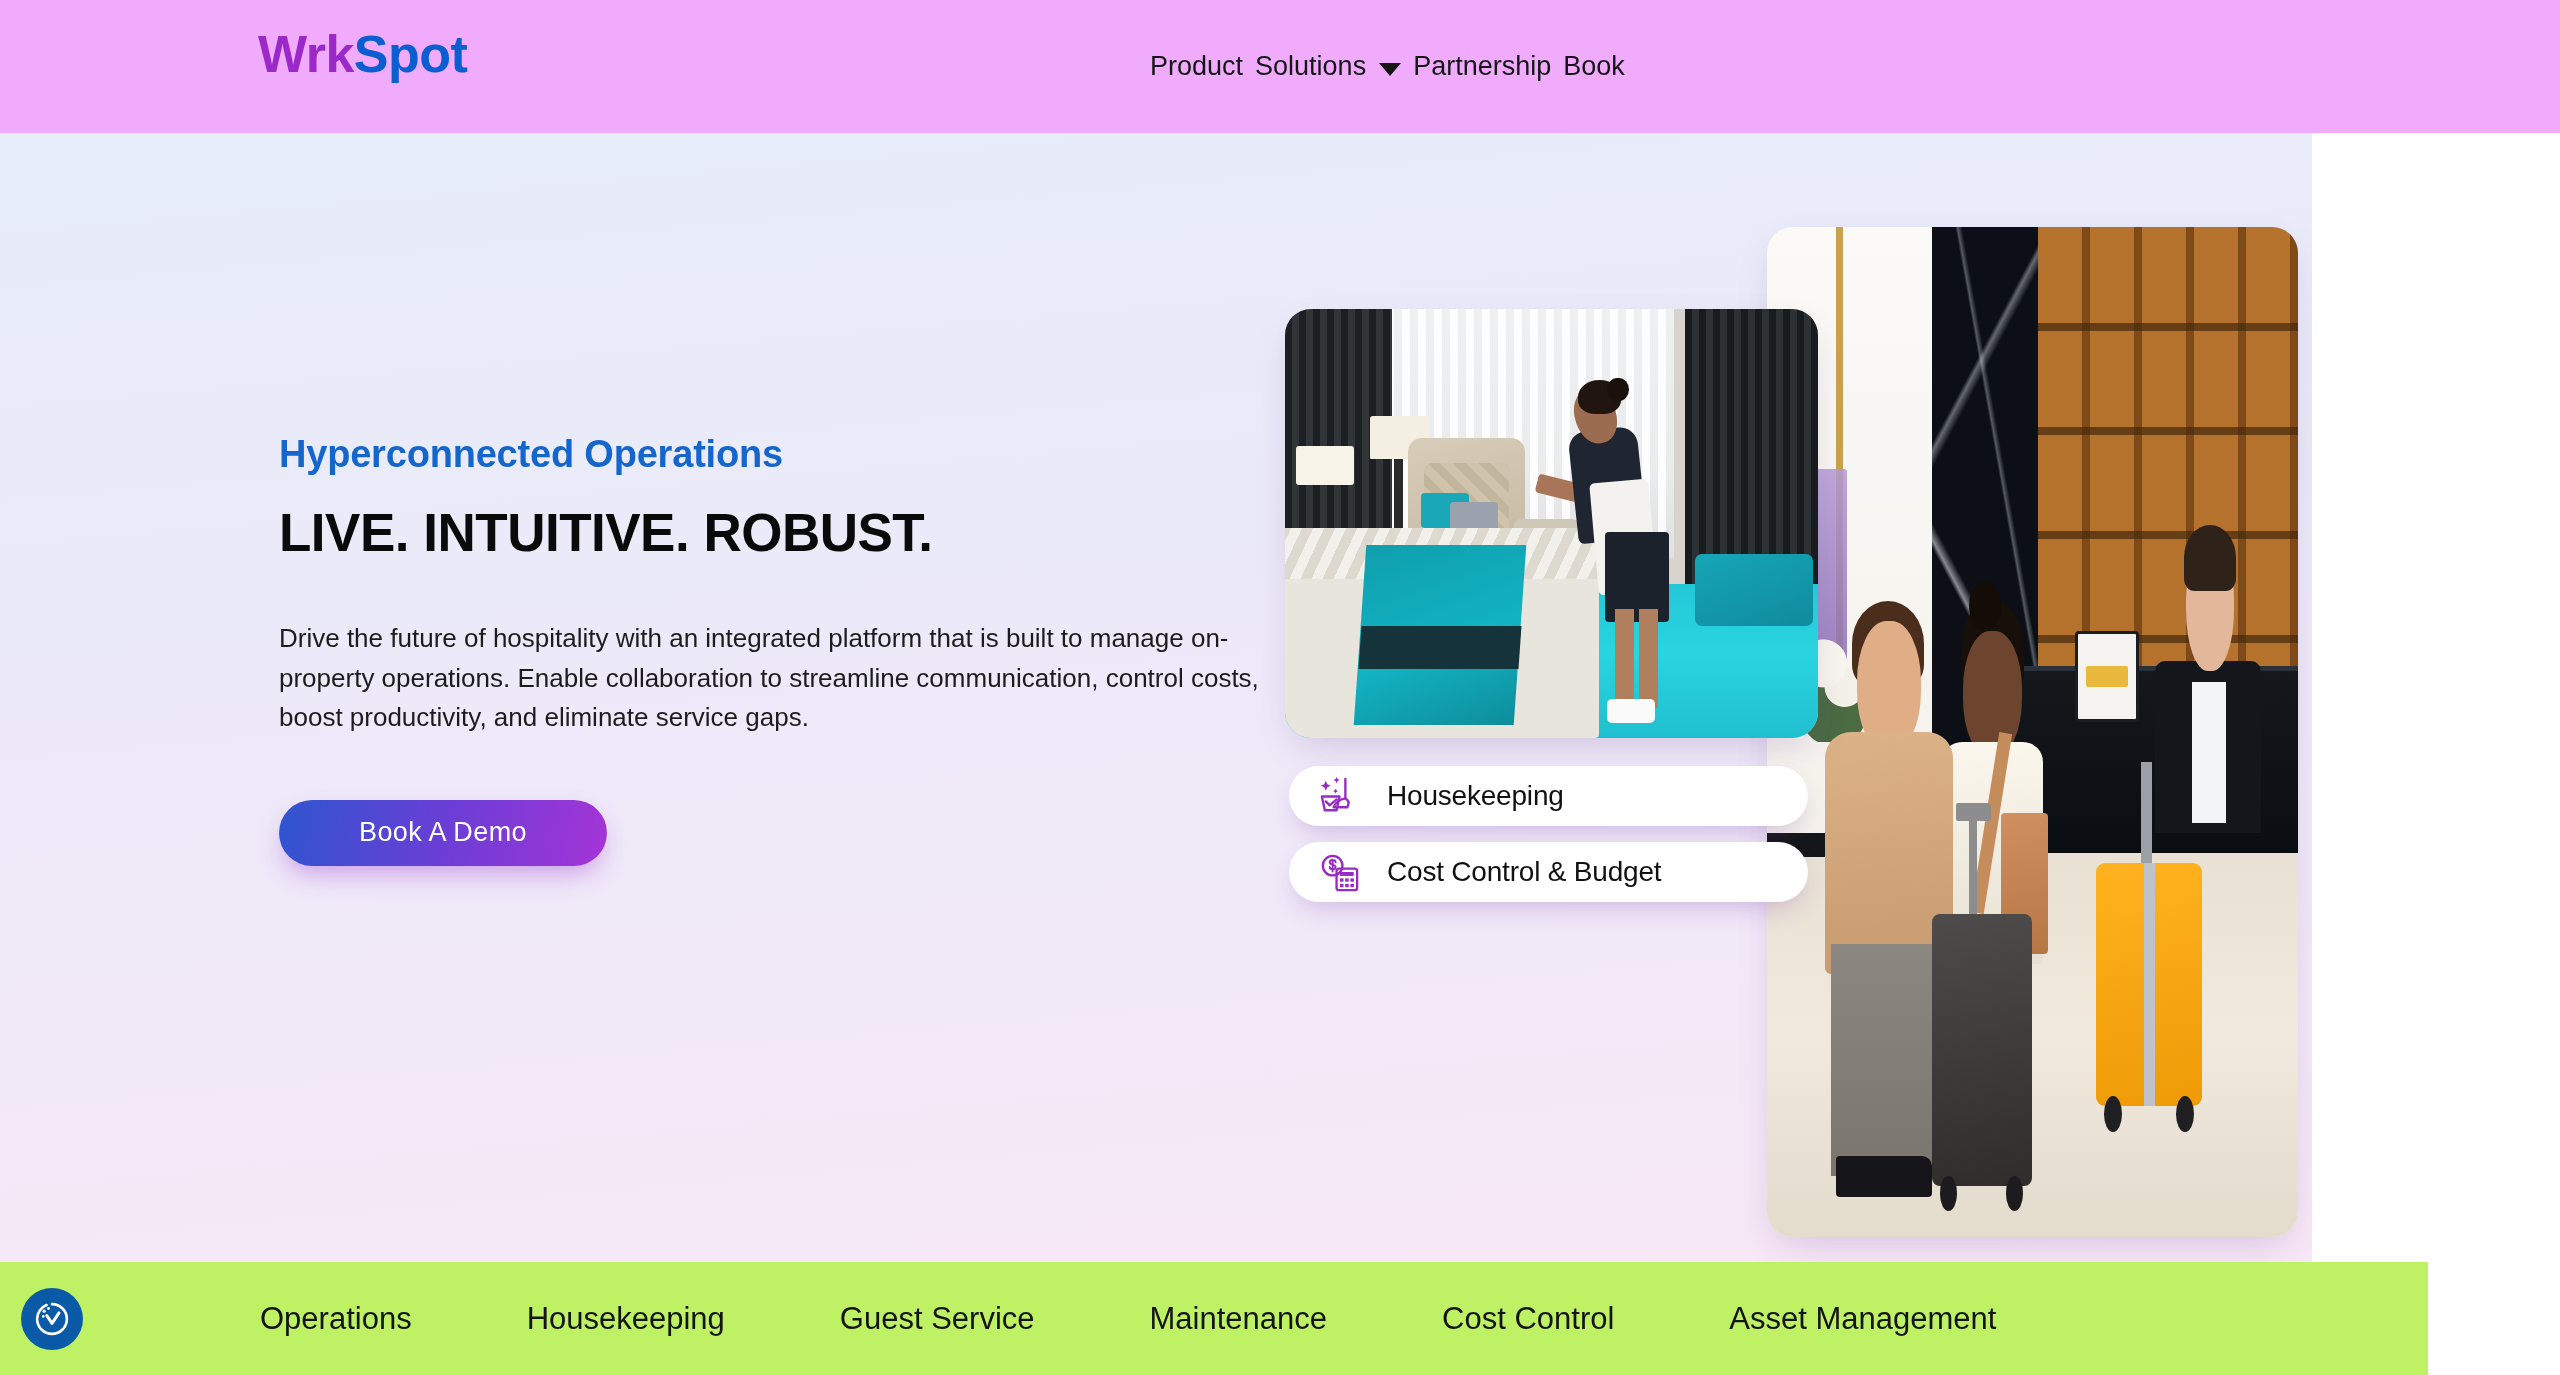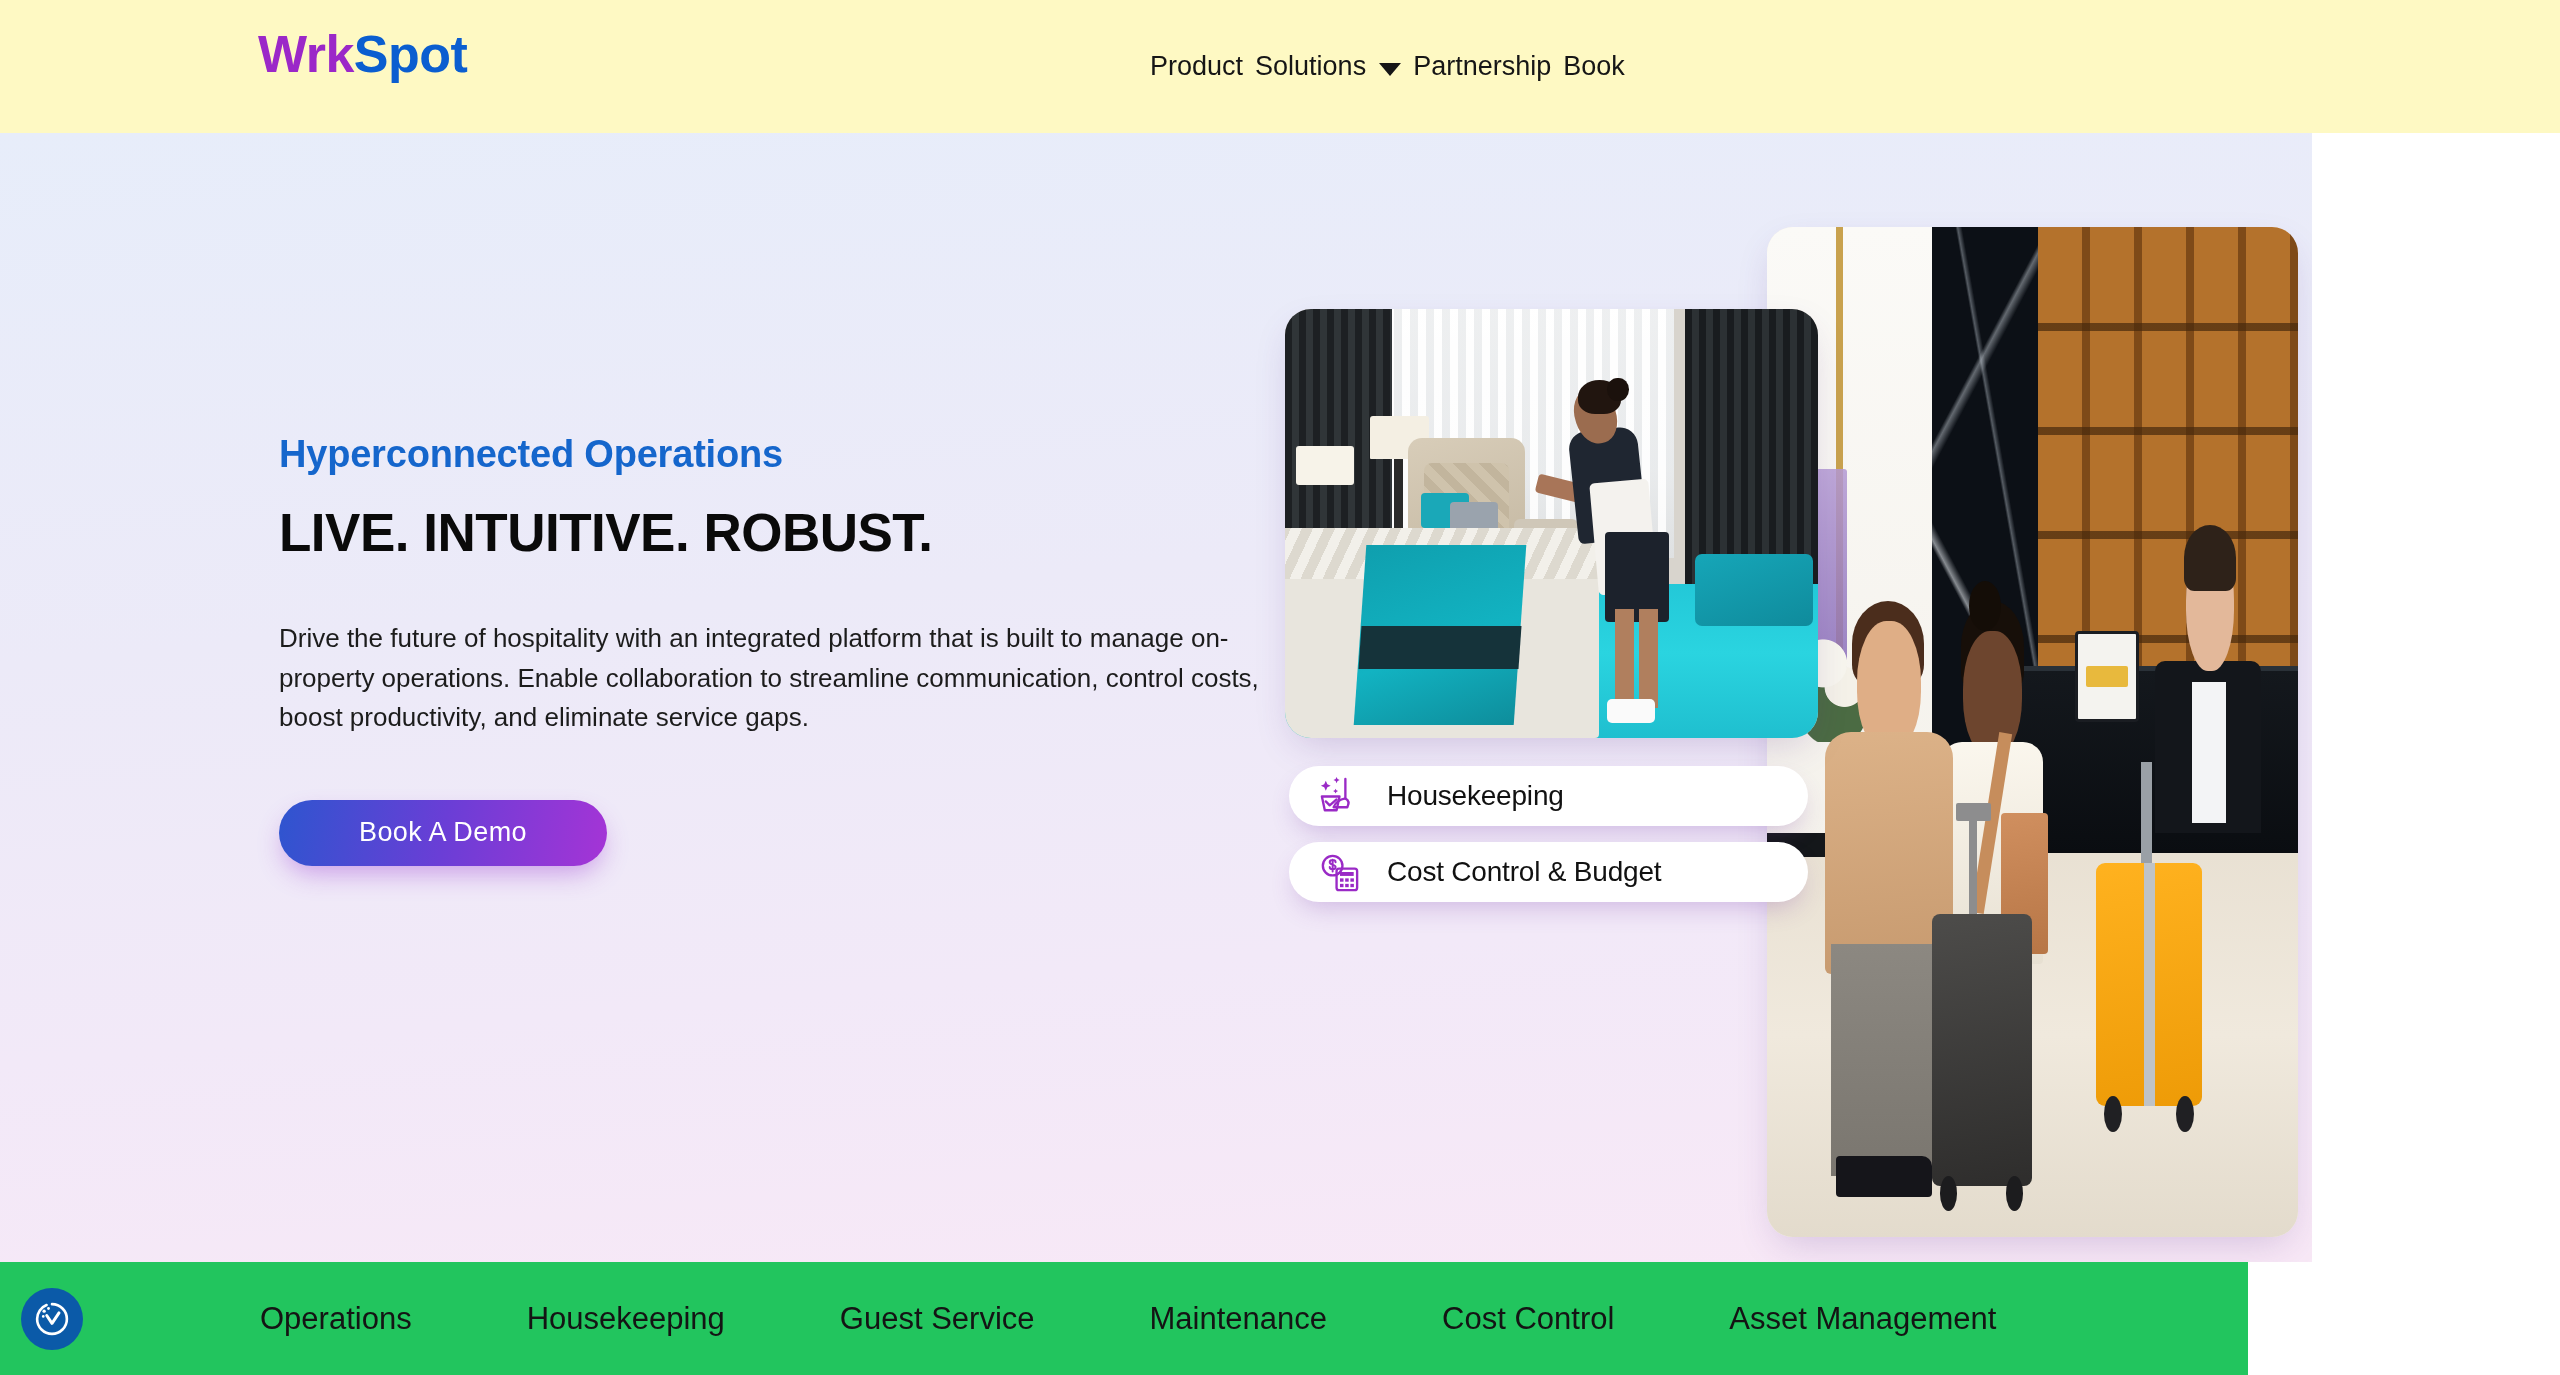--- a/index.html
+++ b/index.html
@@ -7,21 +7,21 @@
     width: 2560px; height: 1375px;
     font-family: "Liberation Sans", sans-serif;
     overflow: hidden;
     background: #ffffff;
   }
 
   
   .site-header {
     position: absolute; top: 0; left: 0;
     width: 2560px; height: 133px;
-    background: #fef9c3;
+    background: #f0abfc;
     display: flex; align-items: center;
     z-index: 20;
   }
   .logo {
     position: absolute; left: 258px; top: 28px;
     font-size: 52px; font-weight: 700; letter-spacing: -0.5px;
     line-height: 1;
   }
   .logo .wrk  { color: #9b28c8; }
   .logo .spot { color: #0b5ed0; }
@@ -246,22 +246,22 @@
     box-shadow: 0 12px 26px -8px rgba(120,60,170,0.30);
   }
   .pill-label { font-size: 28px; letter-spacing: -0.2px; }
   .pill.active { background: #9a2ac6; color: #ffffff;
     box-shadow: 0 14px 30px -8px rgba(154,42,198,0.55); }
   .pill-icon { width: 47px; height: 47px; flex: 0 0 47px; display:block; }
 
   
   .bottom-bar {
     position: absolute; left: 0; top: 1262px;
-    width: 2248px; height: 113px;
-    background: #22c55e;
+    width: 2428px; height: 113px;
+    background: #bef264;
     display: flex; align-items: center;
   }
   .a11y-badge {
     position: absolute; left: 21px; top: 26px;
     width: 62px; height: 62px; border-radius: 50%;
     background: #0b5aa8; cursor: pointer;
     display:flex; align-items:center; justify-content:center;
   }
   .bottom-nav {
     position: absolute; left: 260px; top: 0; height: 113px;

